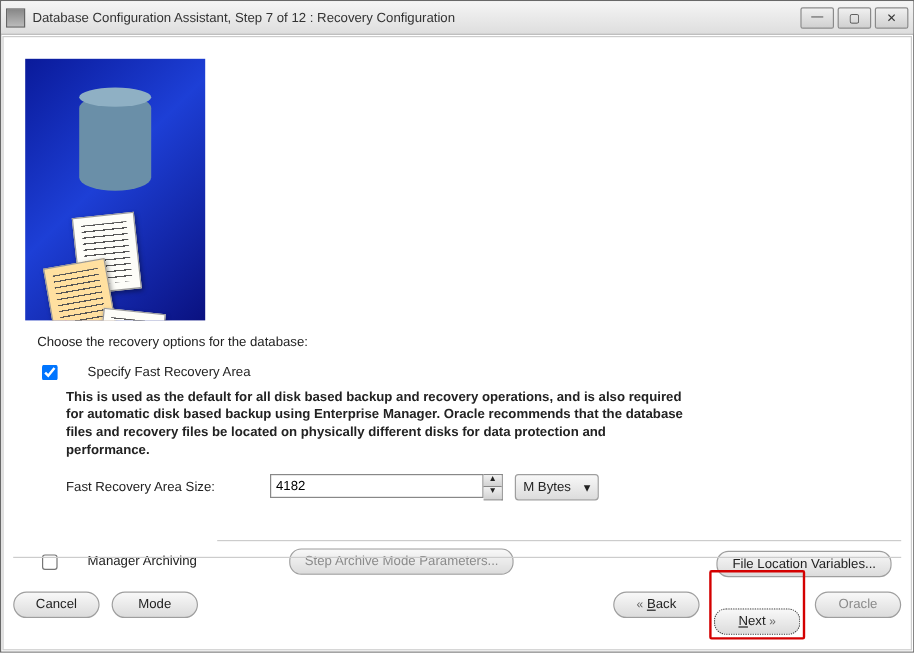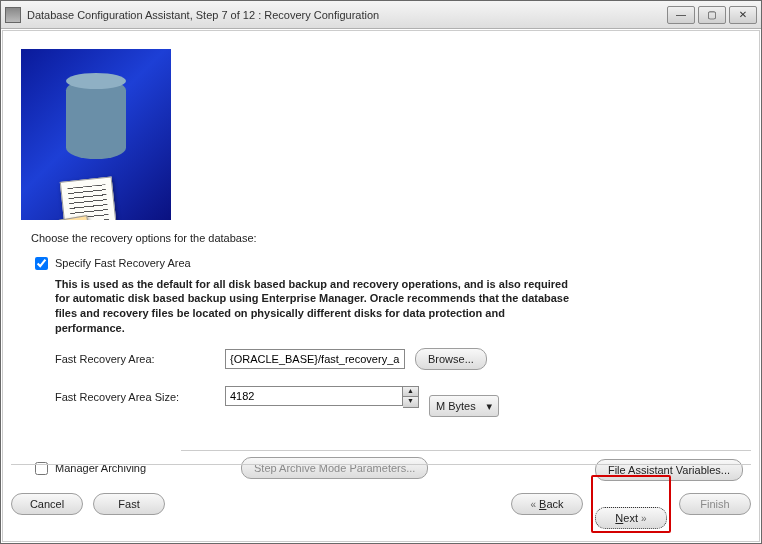--- a/index.html
+++ b/index.html
@@ -94,21 +94,21 @@
     clip-path: polygon(0 35%, 70% 35%, 70% 0, 100% 50%, 70% 100%, 70% 65%, 0 65%);
     box-shadow: 0 0 8px #ff4dff;
   }
 
   .form-area {
     flex: 1;
     padding: 6px 8px 0 20px;
     color: #222;
   }
   .form-area .heading { margin: 6px 0 10px 0; }
-  .chkline { display:flex; align-items:center; gap:4px; margin-bottom:4px;}
+  .chkline { display:flex; align-items:center; gap:22px; margin-bottom:4px;}
   .chkline input[type=checkbox]{ width:13px; height:13px;}
   .desc {
     margin: 2px 0 12px 24px;
     line-height: 1.35;
     color: #222;
     max-width: 520px;
     font-weight: bold;
   }
   .row {
     display: flex;
@@ -140,21 +140,21 @@
   .btn.disabled { color:#8a8a8a; cursor:default;}
   .spinner-wrap { display:flex; }
   .spinner-wrap input { width: 178px; }
   .spin-btns { display:flex; flex-direction:column; border:1px solid #888; border-left:none;}
   .spin-btns div { width:15px; height:10px; font-size:7px; line-height:8px; text-align:center; background:linear-gradient(#f0f0f0,#d2d2d2);}
   .spin-btns div:first-child{border-bottom:1px solid #888;}
   .unit-select {
     width: 70px; height: 22px; border:1px solid #9e9e9e;
     background: linear-gradient(to bottom,#f8f8f8,#dcdcdc);
     display:flex; align-items:center; justify-content:space-between;
-    padding: 0 6px; border-radius:3px;margin-top:19px;
+    padding: 0 6px; border-radius:3px;
   }
   .separator { border-top: 1px solid #cccccc; margin-top: 18px; }
   .file-loc-row { text-align: right; padding: 8px 8px 0 0;}
   .footer {
     position: absolute;
     left: 8px; right: 8px; bottom: 8px;
     border-top: 1px solid #cccccc;
     padding-top: 10px;
     display: flex;
     align-items: center;
@@ -209,25 +209,20 @@
 
       <div class="form-area">
         <div class="heading">Choose the recovery options for the database:</div>
 
         <div class="chkline">
           <input type="checkbox" checked="" style="">
           <span>Specify Fast Recovery Area</span>
         </div>
         <div class="desc">This is used as the default for all disk based backup and recovery operations, and is also required for automatic disk based backup using Enterprise Manager. Oracle recommends that the database files and recovery files be located on physically different disks for data protection and performance.</div>
 
-        <div class="row">
-          <div class="lbl">Fast Recovery Area:</div>
-          <input type="text" style="width: 180px;" value="{ORACLE_BASE}/fast_recovery_a">
-          <button class="btn">Browse...</button>
-        </div>
 
         <div class="row">
           <div class="lbl">Fast Recovery Area Size:</div>
           <div class="spinner-wrap">
             <input type="text" value="4182" style="">
             <div class="spin-btns">
               <div>▲</div>
               <div>▼</div>
             </div>
           </div>
@@ -241,40 +236,40 @@
           <div class="chkline" style="margin:0; flex:0 0 200px;">
             <input type="checkbox" style="">
             <span>Manager Archiving</span>
           </div>
           <button class="btn disabled">Step Archive Mode Parameters...</button>
         </div>
 
         <div style="position:absolute; bottom:4px; right:0; left:170px;">
           <div class="separator"></div>
           <div class="file-loc-row">
-            <button class="btn">File Assistant Variables...</button>
+            <button class="btn">File Location Variables...</button>
           </div>
         </div>
       </div>
     </div>
 
     <div class="footer">
       <div class="left-btns">
         <button class="btn nav-btn">Cancel</button>
-        <button class="btn nav-btn">Fast</button>
+        <button class="btn nav-btn">Mode</button>
       </div>
       <div class="right-btns">
         <button class="btn nav-btn">
           <span class="chev">«</span>&nbsp;
           <span><span class="ul">B</span><span>ack</span></span>
         </button>
         <span class="next-wrap">
           <button class="btn nav-btn next-btn">
             <span><span class="ul">N</span><span>ext</span></span>
             &nbsp;<span class="chev">»</span>
           </button>
         </span>
-        <button class="btn nav-btn disabled">Finish</button>
+        <button class="btn nav-btn disabled">Oracle</button>
       </div>
     </div>
 
   </div>
 </div>
 
 </body></html>

